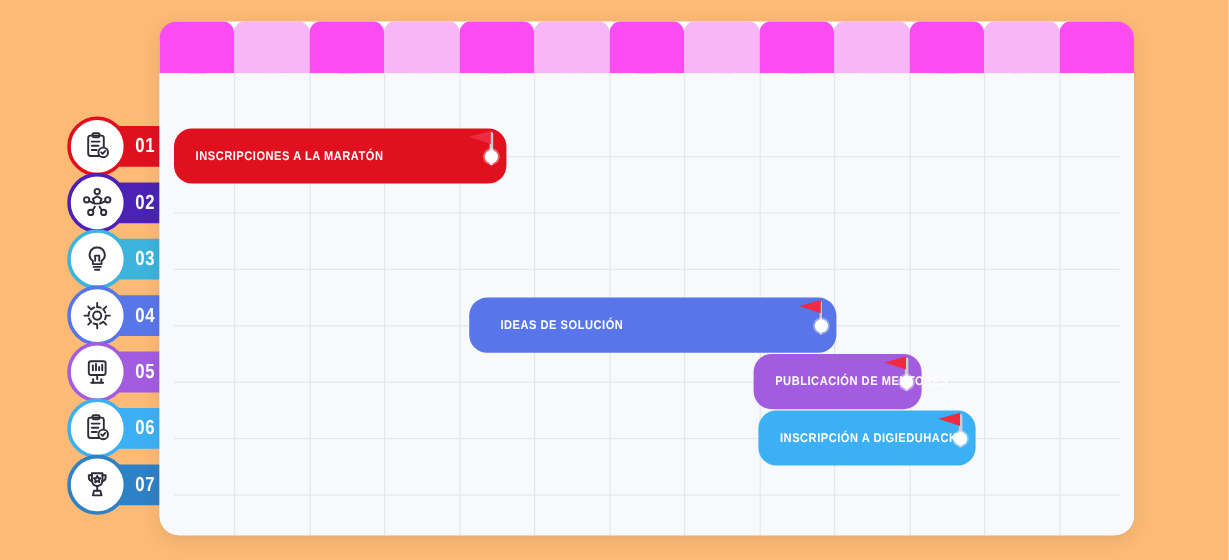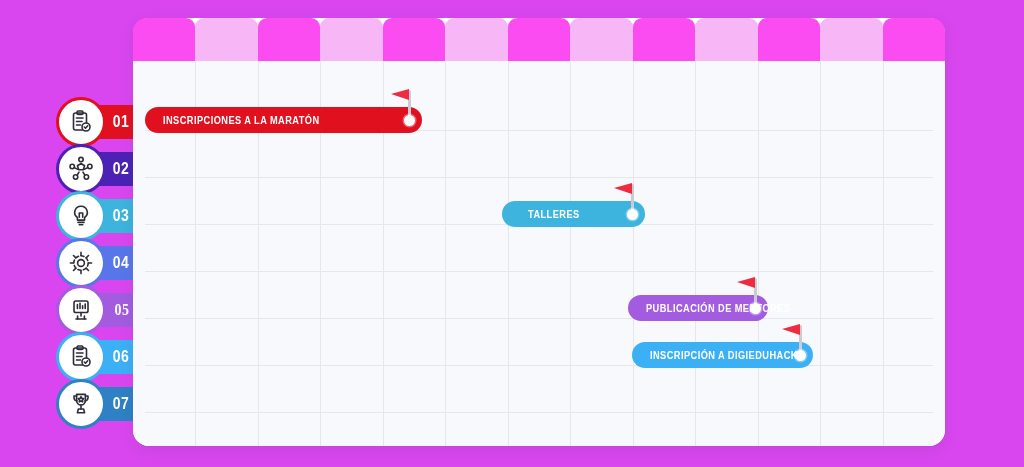--- a/index.html
+++ b/index.html
@@ -9,21 +9,21 @@
     height: 467px;
     background: #ffffff;
     font-family: "Liberation Sans", sans-serif;
     overflow: hidden;
   }
 
   #root {
     position: relative;
     width: 1024px;
     height: 467px;
-    background: #d946ef;
+    background: #fdba74;
   }
 
   
   .card {
     position: absolute;
     left: 133px;
     top: 18px;
     width: 812px;
     height: 428px;
     background: #ffffff;
@@ -100,21 +100,21 @@
     position: absolute;
     left: 12px;
     width: 788px;
     height: 1px;
     background: #e4e7ee;
   }
 
   
   .bar {
     position: absolute;
-    height: 26px;
+    height: 46px;
     border-radius: 15px;
     display: flex;
     align-items: center;
   }
   .bar .blabel {
     color: #ffffff;
     font-size: 10.5px;
     font-weight: bold;
     letter-spacing: 0.5px;
     white-space: nowrap;
@@ -233,21 +233,21 @@
       <div class="side-item" style="background: rgb(88, 118, 234); top: 246px;">
         <span class="side-icon" style="color: rgb(88, 118, 234);">
           <svg width="26" height="26" viewBox="0 0 26 26">
             <circle cx="13" cy="13" r="3.4" fill="none" stroke="#2d2d3a" stroke-width="1.6" stroke-linecap="round" stroke-linejoin="round"></circle>
             <path d="M13 2.4v3M13 20.6v3M2.4 13h3M20.6 13h3M5.5 5.5l2.1 2.1M18.4 18.4l2.1 2.1M20.5 5.5l-2.1 2.1M7.6 18.4l-2.1 2.1" fill="none" stroke="#2d2d3a" stroke-width="1.6" stroke-linecap="round" stroke-linejoin="round"></path>
             <circle cx="13" cy="13" r="7.2" fill="none" stroke="#2d2d3a" stroke-width="1.6" stroke-linecap="round" stroke-linejoin="round" stroke-dasharray="3.2 2.4"></circle>
           </svg>
         </span>
         <span class="snum">04</span>
       </div>
-      <div class="side-item" style="background: rgb(163, 92, 224); top: 293px; font-family: Liberation Serif, serif;">
+      <div class="side-item" style="background: rgb(163, 92, 224); top: 293px;">
         <span class="side-icon" style="color: rgb(163, 92, 224);">
           <svg width="26" height="26" viewBox="0 0 26 26">
             <rect x="6" y="4" width="14" height="11.5" rx="1.8" fill="none" stroke="#2d2d3a" stroke-width="1.6" stroke-linecap="round" stroke-linejoin="round"></rect>
             <line x1="13" y1="15.5" x2="13" y2="19" fill="none" stroke="#2d2d3a" stroke-width="1.6" stroke-linecap="round" stroke-linejoin="round"></line>
             <line x1="8" y1="22" x2="18" y2="22" fill="none" stroke="#2d2d3a" stroke-width="1.6" stroke-linecap="round" stroke-linejoin="round"></line>
             <line x1="9.6" y1="19" x2="9.6" y2="22" fill="none" stroke="#2d2d3a" stroke-width="1.6" stroke-linecap="round" stroke-linejoin="round"></line>
             <line x1="16.4" y1="19" x2="16.4" y2="22" fill="none" stroke="#2d2d3a" stroke-width="1.6" stroke-linecap="round" stroke-linejoin="round"></line>
             <path d="M9.4 11.5V7.6M12 11.5V6.2M14.6 11.5V8.8M17.2 11.5V7" fill="none" stroke="#2d2d3a" stroke-width="1.6" stroke-linecap="round" stroke-linejoin="round"></path>
           </svg>
         </span>
@@ -364,27 +364,27 @@
         <div class="vline" style="left: 749.538px;"></div>
         <div class="hline" style="top: 69px;"></div>
         <div class="bar" style="background: rgb(225, 16, 31); left: 12px; width: 277.376px; top: 46px; padding-left: 18px; padding-right: 26px;">
           <span class="blabel">INSCRIPCIONES A LA MARATÓN</span>
           <i class="pole"></i>
           <i class="flagtri" style="border-right-color: rgb(239, 43, 65);"></i>
           <i class="knob"></i>
         </div>
         <div class="hline" style="top: 116px;"></div>
         <div class="hline" style="top: 163px;"></div>
-        <div class="bar" style="background: rgb(60, 180, 221); left: 368.964px; width: 143.416px; top: 140px; padding-left: 26px; padding-right: 26px;">
-          <span class="blabel">TALLERES</span>
+        <div class="hline" style="top: 210px;"></div>
+        <div class="bar" style="background: rgb(88, 118, 234); left: 257.856px; width: 305.744px; top: 187px; padding-left: 26px; padding-right: 26px;">
+          <span class="blabel">IDEAS DE SOLUCIÓN</span>
           <i class="pole"></i>
           <i class="flagtri" style="border-right-color: rgb(239, 43, 65);"></i>
           <i class="knob"></i>
         </div>
-        <div class="hline" style="top: 210px;"></div>
         <div class="hline" style="top: 257px;"></div>
         <div class="bar" style="background: rgb(163, 92, 224); left: 495.044px; width: 140.264px; top: 234px; padding-left: 18px; padding-right: 26px;">
           <span class="blabel">PUBLICACIÓN DE MENTORES</span>
           <i class="pole"></i>
           <i class="flagtri" style="border-right-color: rgb(239, 43, 65);"></i>
           <i class="knob"></i>
         </div>
         <div class="hline" style="top: 304px;"></div>
         <div class="bar" style="background: rgb(60, 176, 245); left: 498.984px; width: 181.24px; top: 281px; padding-left: 18px; padding-right: 26px;">
           <span class="blabel">INSCRIPCIÓN A DIGIEDUHACK</span>

